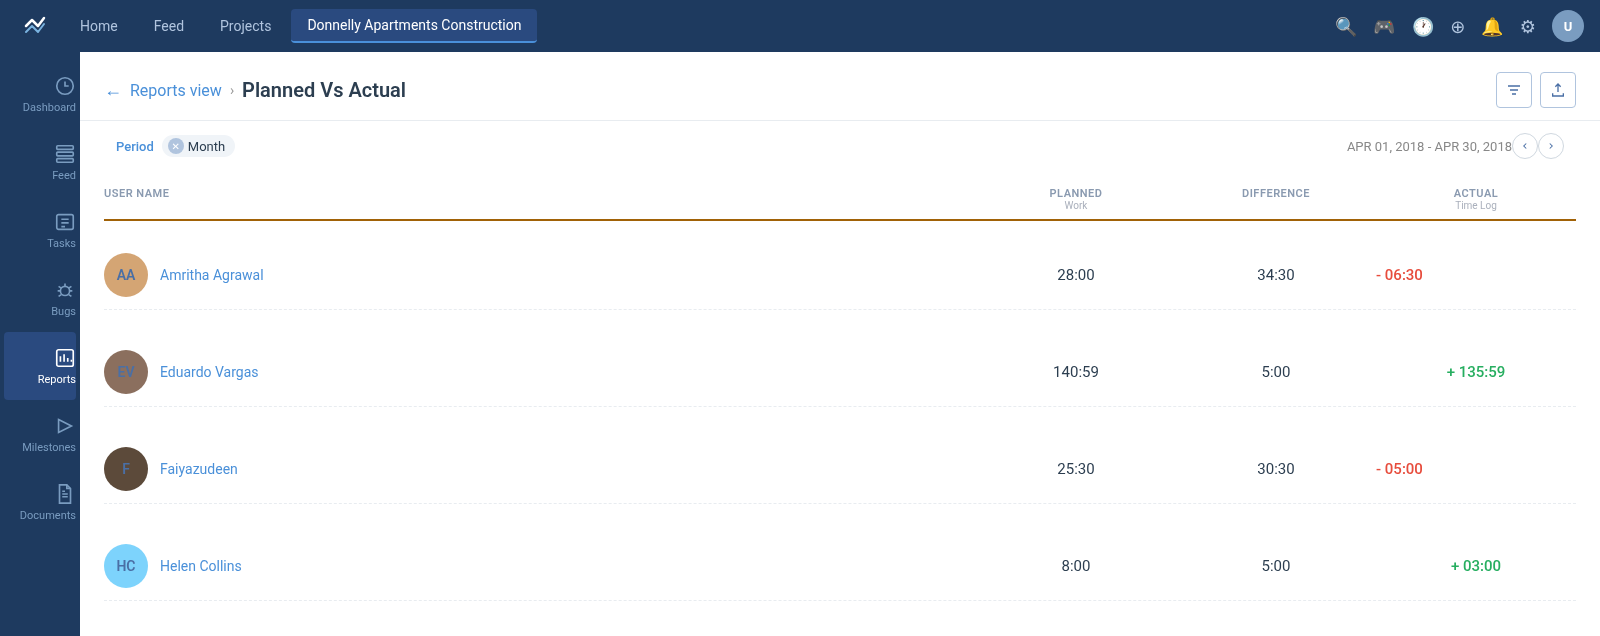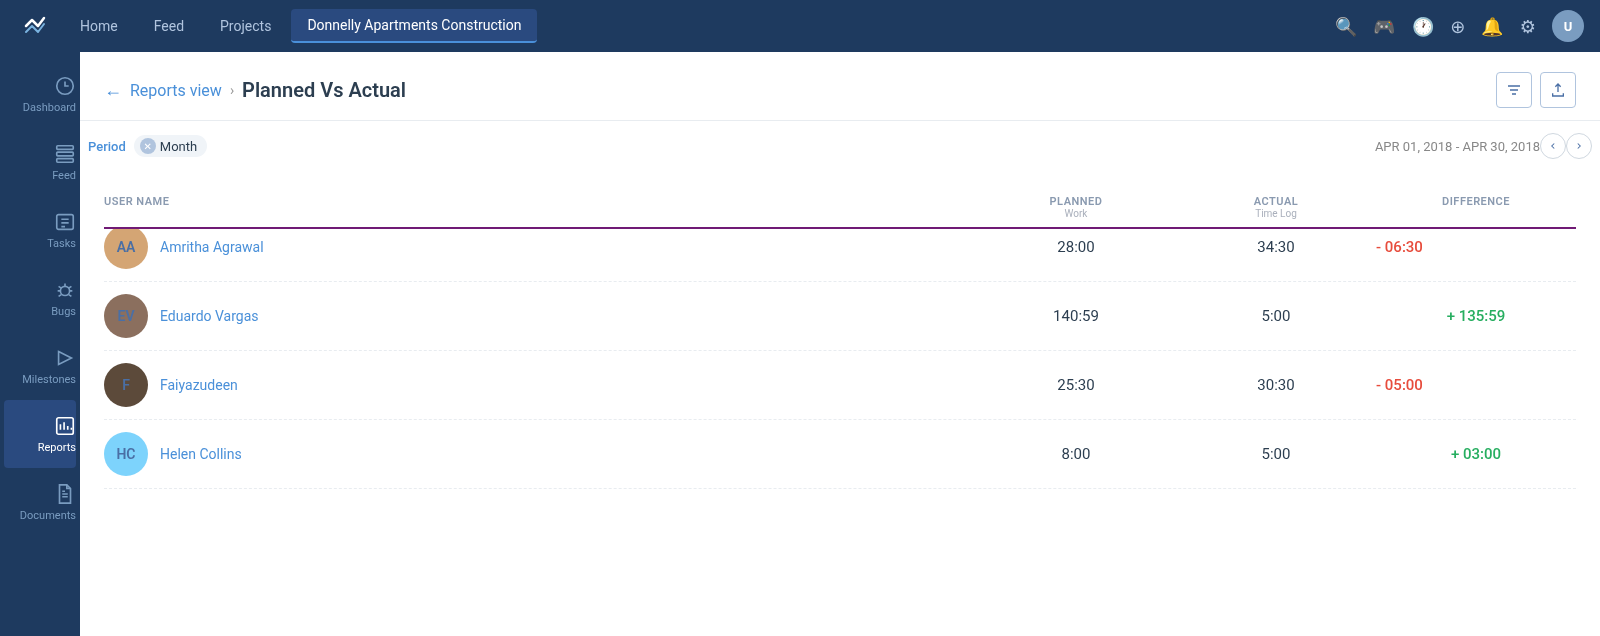--- a/index.html
+++ b/index.html
@@ -116,21 +116,21 @@
       width: 36px; height: 36px;
       border: 1.5px solid #b0c4de;
       border-radius: 4px;
       display: flex; align-items: center; justify-content: center;
       cursor: pointer; color: #4a6fa5;
       background: #fff;
     }
 
     
     .filter-row {
-      padding: 12px 8px;
+      padding: 12px 36px;
       display: flex;
       align-items: center;
       justify-content: space-between;
       flex-shrink: 0;
     }
     .filter-left {
       display: flex; align-items: center; gap: 8px;
     }
     .filter-label {
       color: #4a90d9; font-size: 13px; font-weight: 500;
@@ -164,38 +164,39 @@
     
     .table-container {
       flex: 1;
       overflow-y: auto;
       padding: 0 24px;
     }
     .table-header {
       display: grid;
       grid-template-columns: 1fr 200px 200px 200px;
       padding: 8px 0;
-      border-bottom: 2px solid #701a75;
-      position: sticky; top: 16px; background: #fff; z-index: 1;
+      border-bottom: 2px solid #a16207;
+      position: sticky; top: 8px; background: #fff; z-index: 1;
     }
     .col-header {
       font-size: 11px; font-weight: 600; color: #8a9ab0;
       letter-spacing: 0.5px; text-transform: uppercase;
     }
     .col-header.center { text-align: center; }
     .col-sub {
       font-size: 10px; color: #aab0bc; font-weight: 400; display: block;
       letter-spacing: 0; text-transform: none;
     }
     .table-row {
       display: grid;
       grid-template-columns: 1fr 200px 200px 200px;
       align-items: center;
       padding: 12px 0;
       border-bottom: 1px dashed #e8ecf0;
+      margin-top: 28px;
     }
     .user-cell {
       display: flex; align-items: center; gap: 12px;
     }
     .user-avatar {
       width: 44px; height: 44px; border-radius: 50%;
       overflow: hidden; flex-shrink: 0;
       background: #c5d5e8;
       display: flex; align-items: center; justify-content: center;
       font-size: 14px; font-weight: 600; color: #4a6fa5;
@@ -278,33 +279,33 @@
     </div>
 
     <div class="sidebar-item">
       <svg viewBox="0 0 24 24" fill="none" stroke="currentColor" stroke-width="1.8">
         <circle cx="12" cy="13" r="5"></circle>
         <path d="M12 8 L12 5 M8 10 L5 8 M16 10 L19 8 M7 13 L4 13 M17 13 L20 13 M8 17 L5 19 M16 17 L19 19"></path>
       </svg>
       <span>Bugs</span>
     </div>
 
-    <div class="sidebar-item">
-      <svg viewBox="0 0 24 24" fill="none" stroke="currentColor" stroke-width="1.8">
-        <path d="M5 5 L19 12 L5 19 L5 5Z"></path>
-      </svg>
-      <span>Milestones</span>
-    </div>
-
     <div class="sidebar-item active">
       <svg viewBox="0 0 24 24" fill="none" stroke="currentColor" stroke-width="1.8">
         <rect x="3" y="3" width="18" height="18" rx="2"></rect>
         <path d="M7 16 L7 10 M11 16 L11 8 M15 16 L15 12 M19 16 L19 14"></path>
       </svg>
       <span>Reports</span>
+    </div>
+
+    <div class="sidebar-item">
+      <svg viewBox="0 0 24 24" fill="none" stroke="currentColor" stroke-width="1.8">
+        <path d="M5 5 L19 12 L5 19 L5 5Z"></path>
+      </svg>
+      <span>Milestones</span>
     </div>
 
     <div class="sidebar-item">
       <svg viewBox="0 0 24 24" fill="none" stroke="currentColor" stroke-width="1.8">
         <path d="M6 2 L14 2 L18 6 L18 22 L6 22 Z"></path>
         <path d="M14 2 L14 6 L18 6"></path>
         <path d="M9 12 L15 12 M9 15 L15 15 M9 9 L12 9"></path>
       </svg>
       <span>Documents</span>
     </div>
@@ -356,25 +357,25 @@
       </div>
     </div>
 
     <div class="table-container">
       <div class="table-header">
         <div class="col-header">USER NAME</div>
         <div class="col-header center">
           <span>PLANNED</span>
           <span class="col-sub">Work</span>
         </div>
+        <div class="col-header center">DIFFERENCE</div>
         <div class="col-header center">
           <span>ACTUAL</span>
           <span class="col-sub">Time Log</span>
         </div>
-        <div class="col-header center">DIFFERENCE</div>
       </div>
 
       <div class="table-row">
         <div class="user-cell">
           <div class="user-avatar av-1">AA</div>
           <span class="user-name">Amritha Agrawal</span>
         </div>
         <div class="time-cell">28:00</div>
         <div class="time-cell">34:30</div>
         <div class="diff-negative">- 06:30</div>

